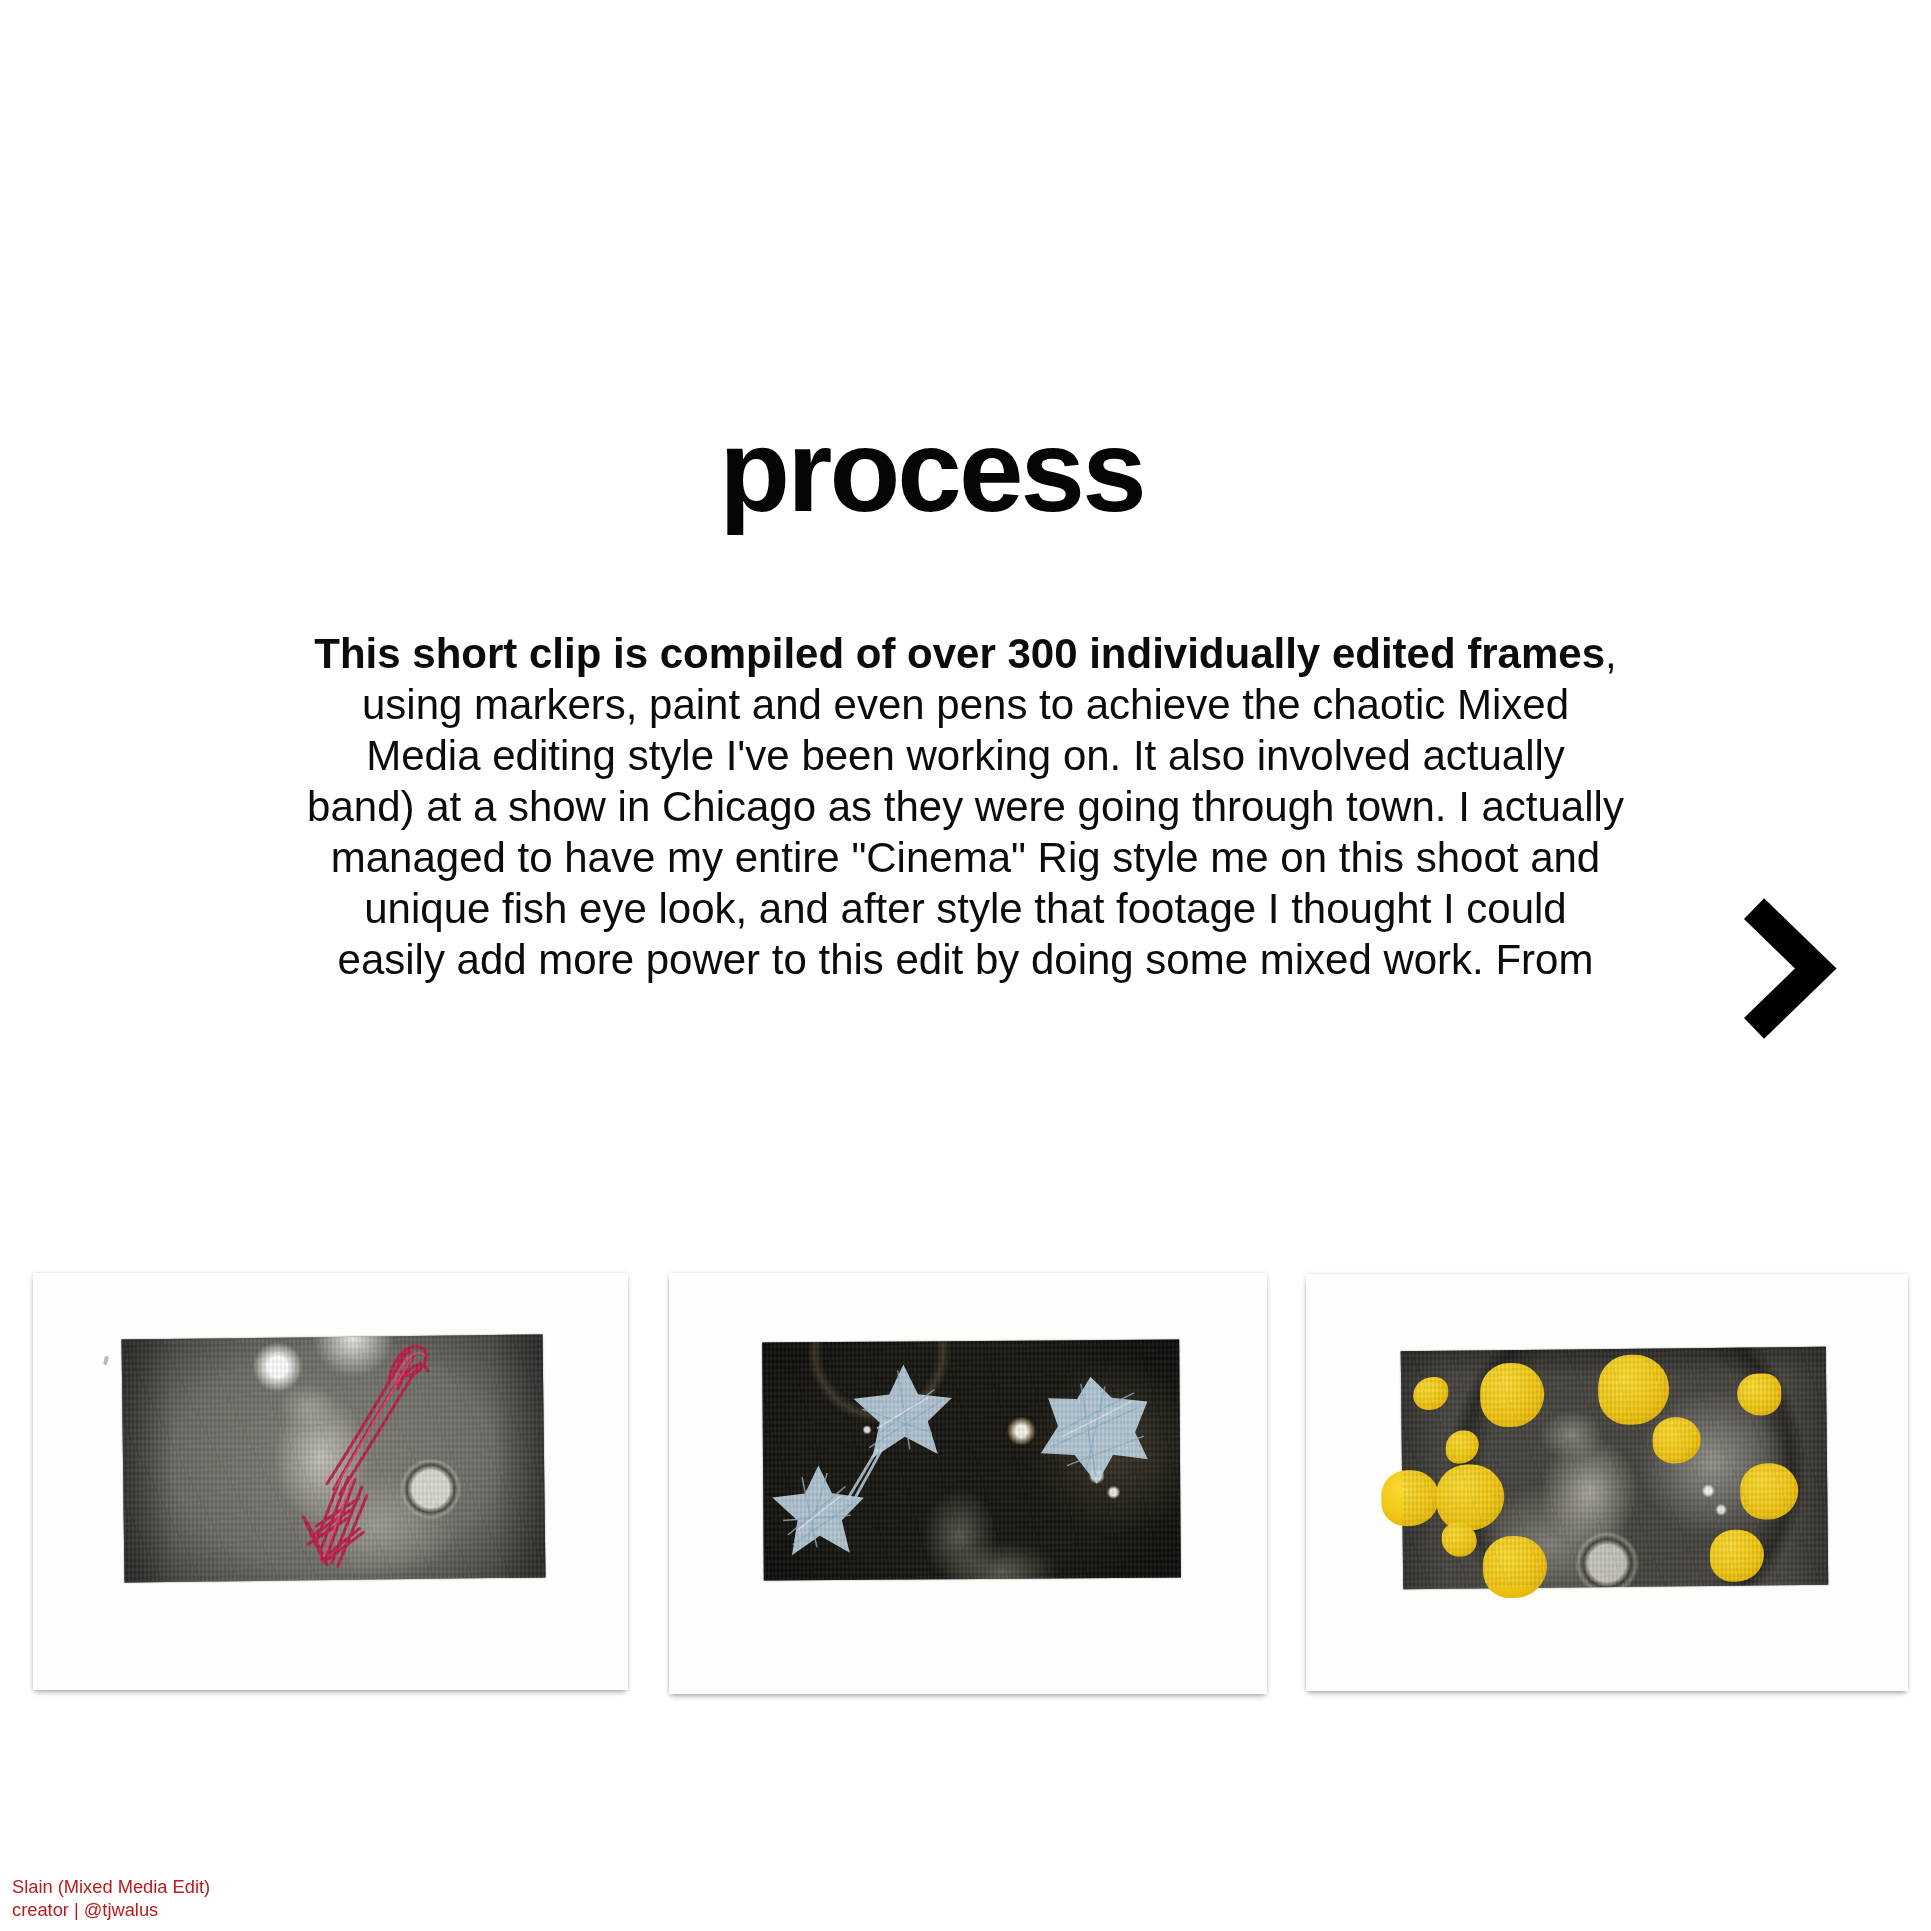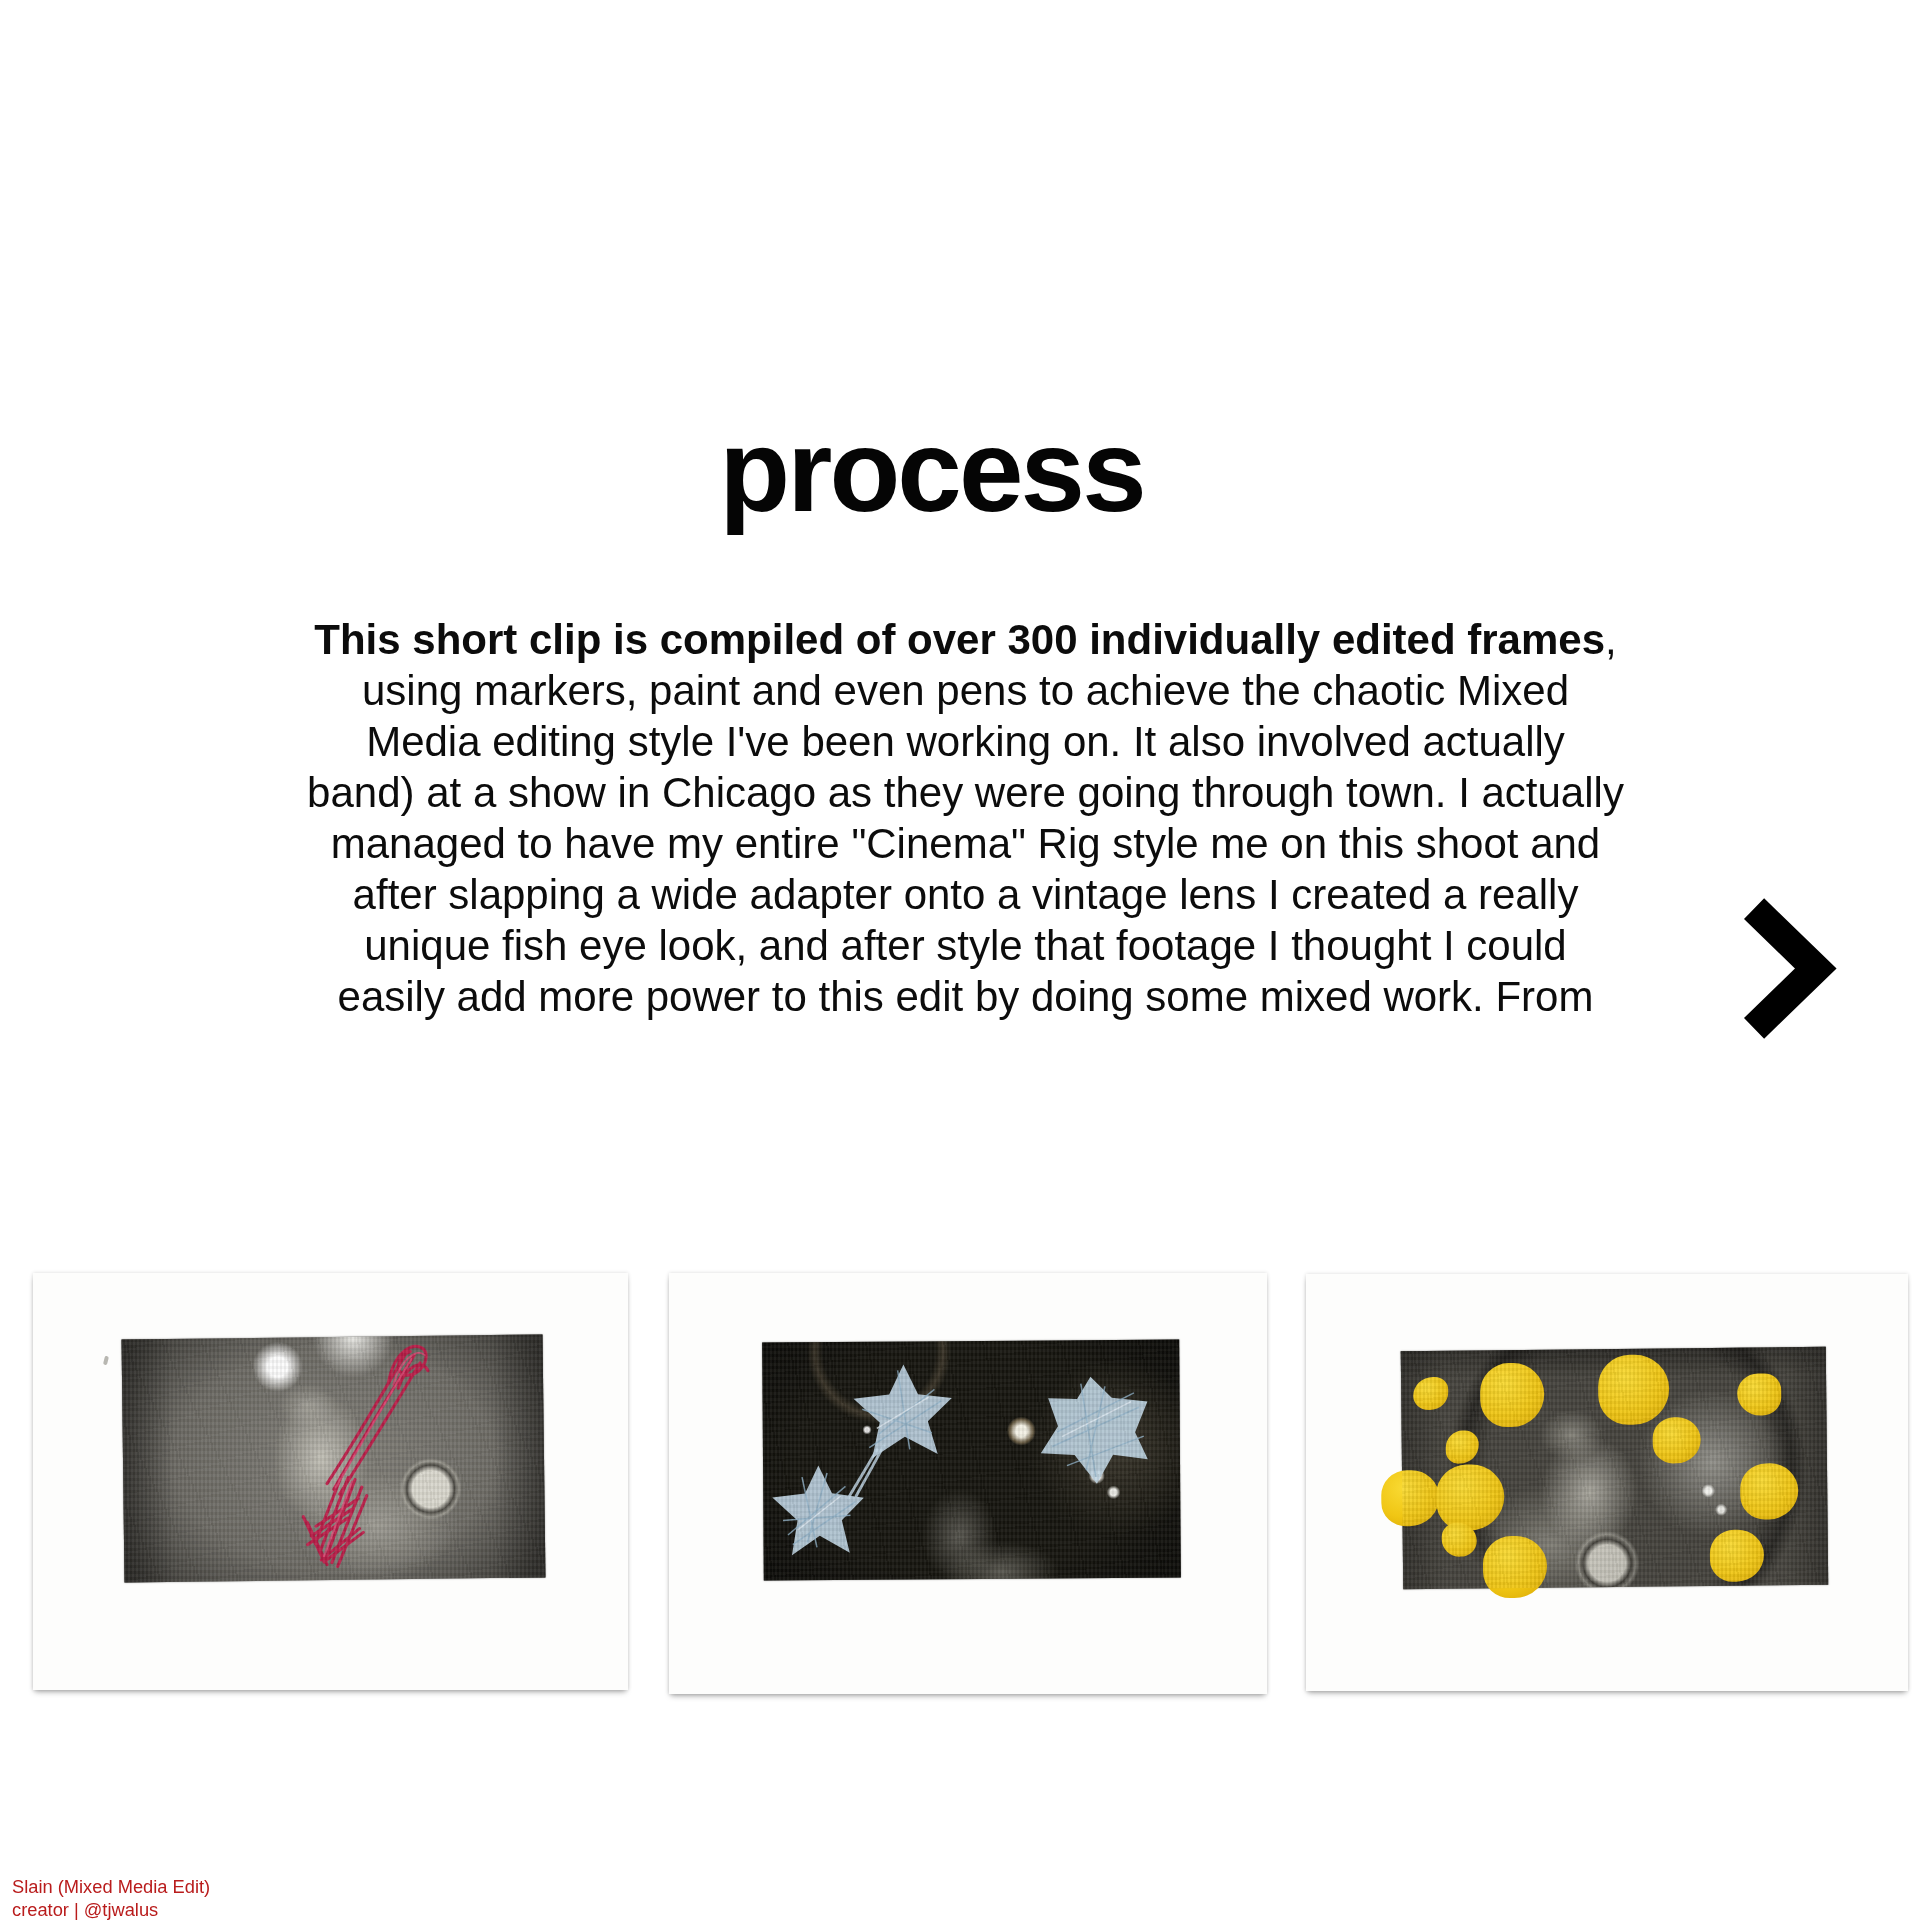--- a/index.html
+++ b/index.html
@@ -4,21 +4,21 @@
 <style>
   html,body{margin:0;padding:0;background:#ffffff;}
   .page{position:relative;width:1931px;height:1931px;background:#ffffff;overflow:hidden;
         font-family:"Liberation Sans","DejaVu Sans",sans-serif;color:#0a0a0a;}
 
   
   .title{position:absolute;top:413px;left:0;width:1863px;margin:0;text-align:center;
          font-size:116px;font-weight:700;letter-spacing:-2.9px;line-height:1;color:#050505;}
 
   
-  .para{position:absolute;top:614px;left:0;right:0;text-align:center;
+  .para{position:absolute;top:628px;left:0;right:0;text-align:center;
         font-size:42px;line-height:51px;color:#0c0c0c;}
   .para .b{font-weight:700;}
 
   
   .next{position:absolute;left:1750px;top:896px;width:97px;height:145px;
         background:none;border:none;padding:0;cursor:pointer;}
   .next svg{display:block;overflow:visible;}
 
   
   .card{position:absolute;background:#fdfdfc;
@@ -94,21 +94,20 @@
 <div class="page">
 
   <h1 class="title">process</h1>
 
   <div class="para">
     <div><span class="b">This short clip is compiled of over 300 individually edited frames</span><span>,</span></div>
     <div>using markers, paint and even pens to achieve the chaotic Mixed</div>
     <div>Media editing style I've been working on. It also involved actually</div>
     <div>band) at a show in Chicago as they were going through town. I actually</div>
     <div>managed to have my entire "Cinema" Rig style me on this shoot and</div>
-    <div>after slapping a wide adapter onto a vintage lens I created a really</div>
     <div>unique fish eye look, and after style that footage I thought I could</div>
     <div>easily add more power to this edit by doing some mixed work. From</div>
   </div>
 
   <button class="next" aria-label="next slide">
     <svg width="93" height="135" viewBox="0 0 96 140">
       <polyline points="4,8 68,70 4,132" fill="none" stroke="#000000" stroke-width="30" stroke-linejoin="miter" stroke-miterlimit="10" stroke-linecap="butt"></polyline>
     </svg>
   </button>
 

